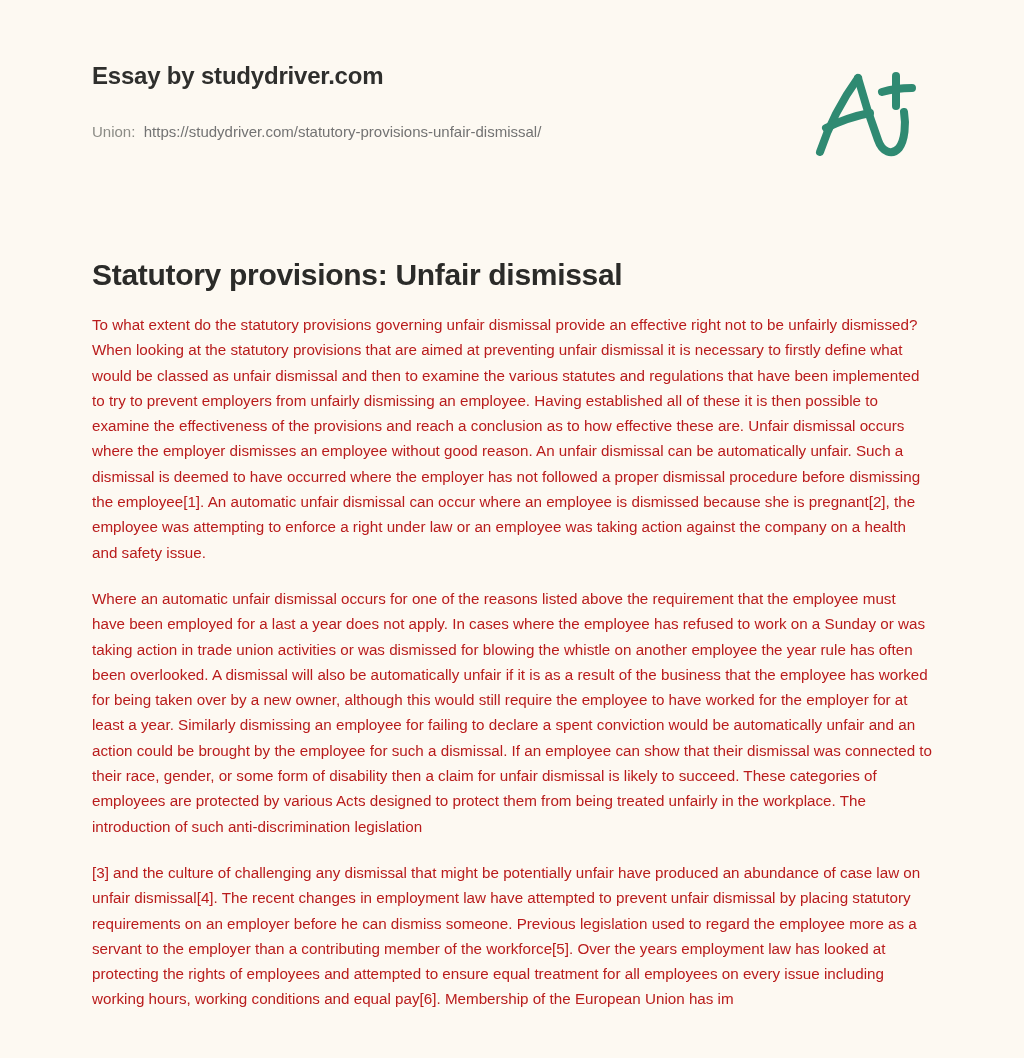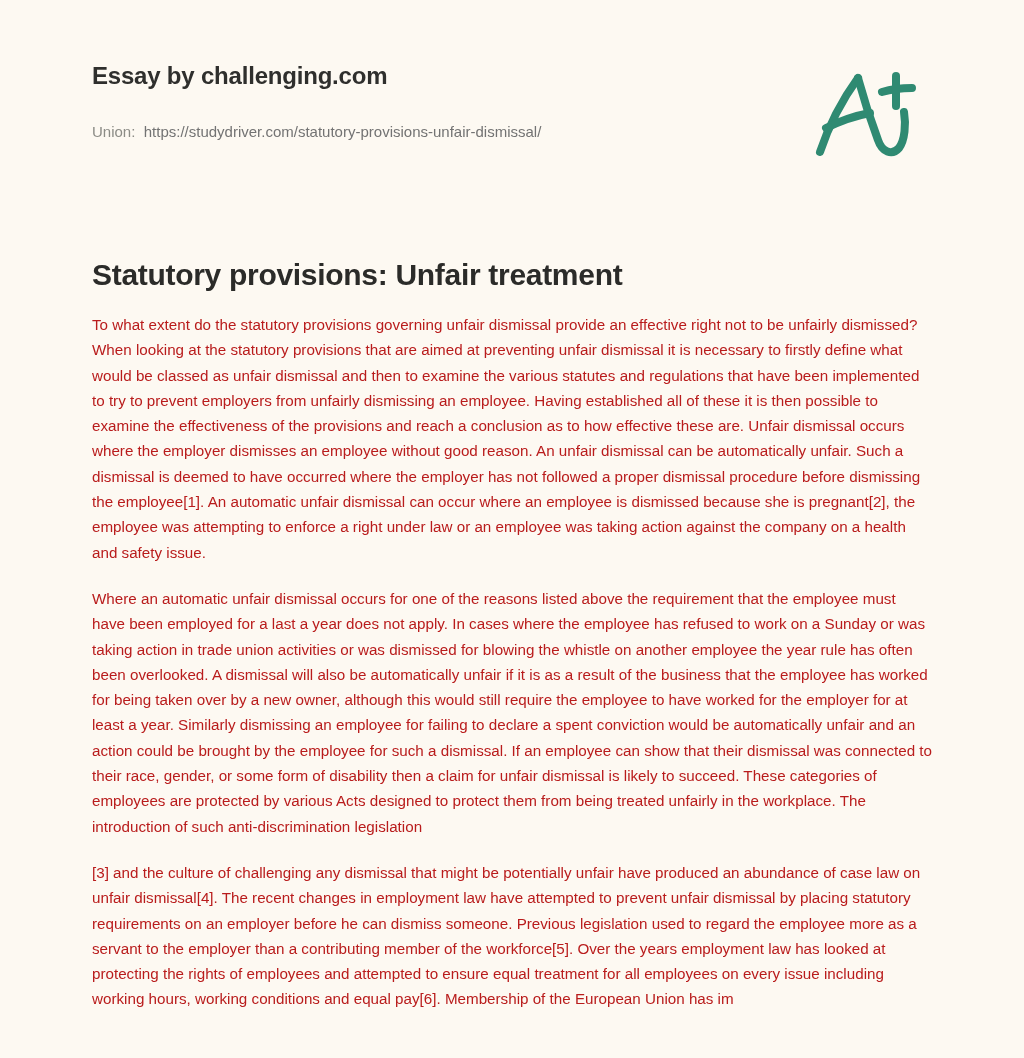--- a/index.html
+++ b/index.html
@@ -102,21 +102,21 @@
   }
 </style>
 </head>
 <body>
 
 <div class="page">
 
   <div class="header">
 
     <div class="brand-block">
-      <h2 class="brand-title">Essay by challenging.com</h2>
+      <h2 class="brand-title">Essay by studydriver.com</h2>
     </div>
 
     <div class="source-line">
       <span>Union:</span>
       <span>&nbsp;</span><a class="source-link" href="#">https://studydriver.com/statutory-provisions-unfair-dismissal/</a>
     </div>
 
     <div class="logo">
       <svg viewBox="0 0 120 96" width="120" height="96" aria-hidden="true">
         <g fill="none" stroke="#2f8a72" stroke-linecap="round" stroke-linejoin="round">
@@ -129,21 +129,21 @@
 
           <path d="M76 26 C 86 23, 96 22, 106 22" stroke-width="8"></path>
 
           <path d="M90 10 C 90 20, 90 30, 90 40" stroke-width="8"></path>
         </g>
       </svg>
     </div>
 
   </div>
 
-  <h1 class="doc-title">Statutory provisions: Unfair treatment</h1>
+  <h1 class="doc-title">Statutory provisions: Unfair dismissal</h1>
 
   <div class="body-copy">
     <p>To what extent do the statutory provisions governing unfair dismissal provide an effective right not to be unfairly dismissed? When looking at the statutory provisions that are aimed at preventing unfair dismissal it is necessary to firstly define what would be classed as unfair dismissal and then to examine the various statutes and regulations that have been implemented to try to prevent employers from unfairly dismissing an employee. Having established all of these it is then possible to examine the effectiveness of the provisions and reach a conclusion as to how effective these are. Unfair dismissal occurs where the employer dismisses an employee without good reason. An unfair dismissal can be automatically unfair. Such a dismissal is deemed to have occurred where the employer has not followed a proper dismissal procedure before dismissing the employee[1]. An automatic unfair dismissal can occur where an employee is dismissed because she is pregnant[2], the employee was attempting to enforce a right under law or an employee was taking action against the company on a health and safety issue.</p>
     <p>Where an automatic unfair dismissal occurs for one of the reasons listed above the requirement that the employee must have been employed for a last a year does not apply. In cases where the employee has refused to work on a Sunday or was taking action in trade union activities or was dismissed for blowing the whistle on another employee the year rule has often been overlooked. A dismissal will also be automatically unfair if it is as a result of the business that the employee has worked for being taken over by a new owner, although this would still require the employee to have worked for the employer for at least a year. Similarly dismissing an employee for failing to declare a spent conviction would be automatically unfair and an action could be brought by the employee for such a dismissal. If an employee can show that their dismissal was connected to their race, gender, or some form of disability then a claim for unfair dismissal is likely to succeed. These categories of employees are protected by various Acts designed to protect them from being treated unfairly in the workplace. The introduction of such anti-discrimination legislation</p>
     <p>[3] and the culture of challenging any dismissal that might be potentially unfair have produced an abundance of case law on unfair dismissal[4]. The recent changes in employment law have attempted to prevent unfair dismissal by placing statutory requirements on an employer before he can dismiss someone. Previous legislation used to regard the employee more as a servant to the employer than a contributing member of the workforce[5]. Over the years employment law has looked at protecting the rights of employees and attempted to ensure equal treatment for all employees on every issue including working hours, working conditions and equal pay[6]. Membership of the European Union has im</p>
   </div>
 
 </div>
 
 </body></html>

